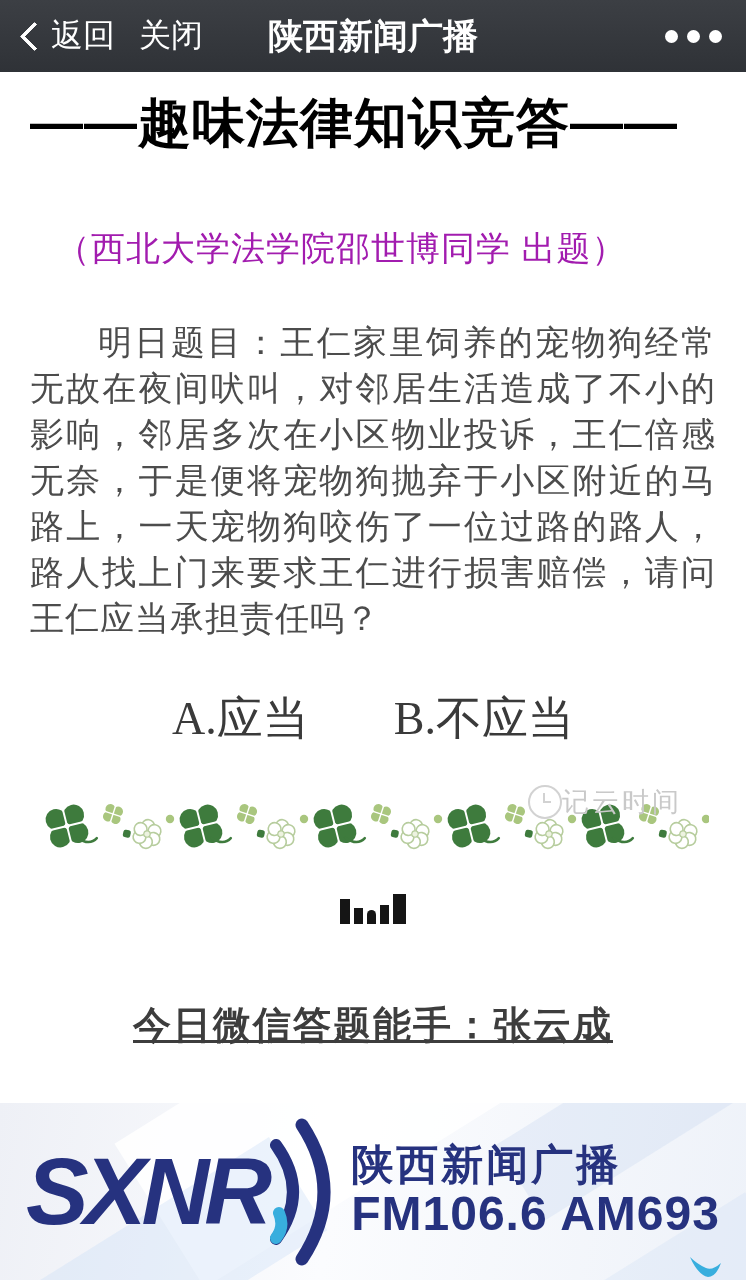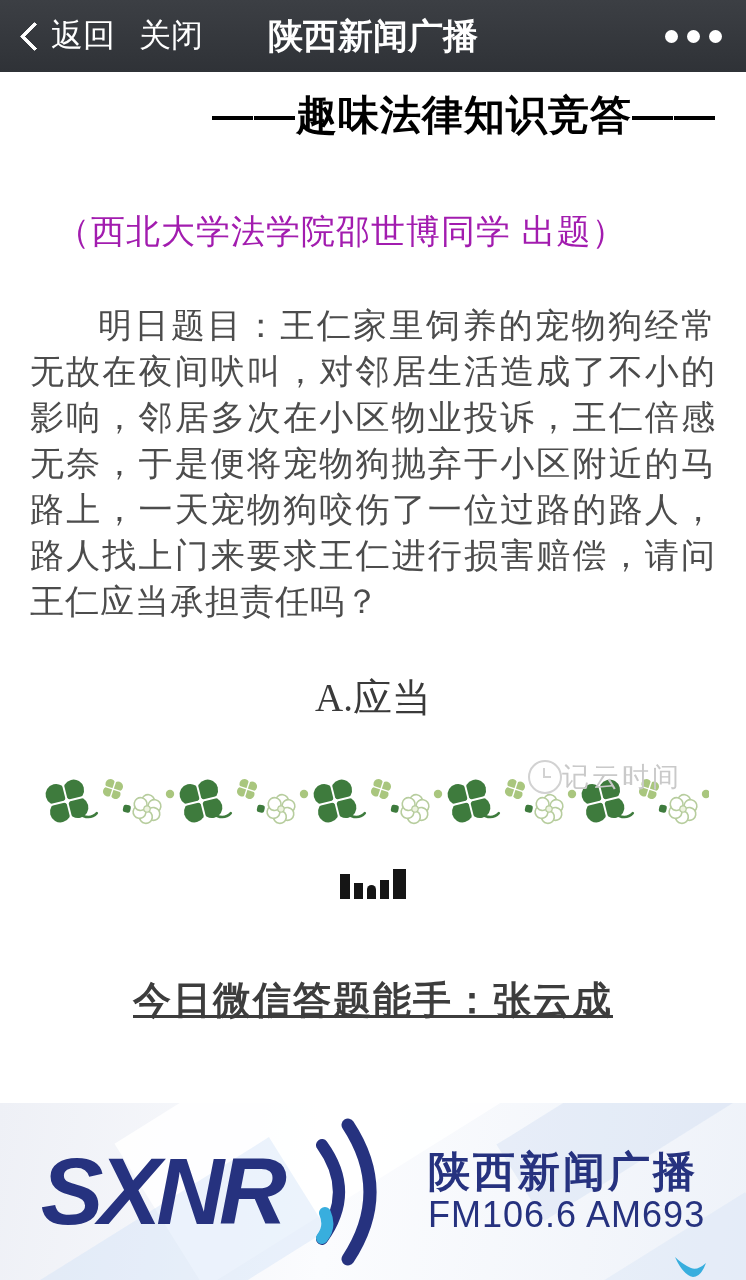--- a/index.html
+++ b/index.html
@@ -24,34 +24,34 @@
   .titlebar-title {
     position:absolute; left:50%; top:50%; transform:translate(-50%,-50%);
     font-size:35px; font-weight:bold; white-space:nowrap;
   }
   .menu-dots { margin-left:auto; display:flex; gap:9px; cursor:pointer; }
   .menu-dots i { width:13px; height:13px; border-radius:50%; background:#fff; }
 
   
   .article { padding:0 30px; }
   .heading {
-    margin:16px 0 0; text-align:right;
-    font-size:41px; font-weight:800; color:#000; letter-spacing:1px;
+    margin:16px 0 0; text-align:left;
+    font-size:53px; font-weight:800; color:#000; letter-spacing:1px;
   }
   .byline {
     margin:66px 0 0 26px; font-size:34px; color:#a21caf; letter-spacing:1px;
   }
   .question {
     margin:50px 0 0; font-size:34px; line-height:46px; color:#4c4c4c;
     text-indent:2em; text-align:justify; letter-spacing:1px;font-family:Liberation Mono, monospace;
   }
   .options {
     margin-top:44px; display:flex; justify-content:center; gap:85px;
     font-family:"Liberation Serif","DejaVu Serif",serif;
-    font-size:39px; color:#3a3a3a;
+    font-size:46px; color:#3a3a3a;
   }
 
   
   .divider { margin-top:34px; position:relative; height:80px; }
   .clover-svg { display:block; margin:0 auto; }
   .watermark {
     position:absolute; right:34px; top:0;
     display:flex; align-items:center; 
     color:#c9c9c9; font-size:27px; letter-spacing:3px; pointer-events:none;
   }
@@ -82,30 +82,30 @@
     position:absolute; left:0; top:1103px; width:746px; height:177px;
     background:linear-gradient(100deg,#eef0f6 0%,#fbfcfe 45%,#eef2f9 100%);
     overflow:hidden; display:flex; align-items:center; justify-content:center;
   }
   .stripe { position:absolute; transform:rotate(-32deg); pointer-events:none; }
   .stripe.s1 { width:520px; height:170px; left:120px; top:-110px; background:rgba(255,255,255,0.85); }
   .stripe.s2 { width:320px; height:90px;  right:-70px; top:-50px;  background:rgba(195,212,238,0.30); }
   .stripe.s3 { width:420px; height:110px; left:-90px;  bottom:-70px; background:rgba(200,220,245,0.35); }
   .stripe.s4 { width:260px; height:80px;  right:-40px; bottom:-55px; background:rgba(205,222,244,0.30); }
 
-  .logo { position:relative; z-index:1; display:flex; align-items:center; gap:40px; }
+  .logo { position:relative; z-index:1; display:flex; align-items:center; gap:9px; }
   .logo-abbr {
     font-size:94px; font-weight:800; font-style:italic; line-height:1;
     color:#26327f; letter-spacing:-5px; position:relative;
   }
   .logo-swoosh { position:absolute; right:-2px; bottom:-12px; }
   .logo-waves { margin-left:-6px; }
   .logo-text { display:flex; flex-direction:column; color:#26327f; line-height:1.05; }
   .logo-station { font-size:42px; font-weight:800; letter-spacing:3px; }
-  .logo-freq { font-size:36px; font-weight:400; letter-spacing:1px; margin-top:2px; }
+  .logo-freq { font-size:48px; font-weight:700; letter-spacing:1px; margin-top:2px; }
 </style>
 </head>
 <body>
 
 <div class="screen">
 
   <header class="titlebar">
     <div class="nav-left">
       <span class="nav-back">
         <i class="chevron"></i>
@@ -123,20 +123,21 @@
 
   <main class="article">
     <h1 class="heading">——趣味法律知识竞答——</h1>
 
     <div class="byline">（西北大学法学院邵世博同学 出题）</div>
 
     <p class="question">明日题目：王仁家里饲养的宠物狗经常无故在夜间吠叫，对邻居生活造成了不小的影响，邻居多次在小区物业投诉，王仁倍感无奈，于是便将宠物狗抛弃于小区附近的马路上，一天宠物狗咬伤了一位过路的路人，路人找上门来要求王仁进行损害赔偿，请问王仁应当承担责任吗？</p>
 
     <div class="options">
       <span>A.应当</span>
+      <span>B.不应当</span>
     </div>
 
     <div class="divider">
       <svg class="clover-svg" width="672" height="76" viewBox="0 0 672 76">
         <defs>
           <g id="bigclover">
             <circle cx="-9" cy="-9" r="10.5" fill="#3e7b3d"></circle>
             <circle cx="9" cy="-9" r="10.5" fill="#3e7b3d"></circle>
             <circle cx="-9" cy="9" r="10.5" fill="#3e7b3d"></circle>
             <circle cx="9" cy="9" r="10.5" fill="#3e7b3d"></circle>

